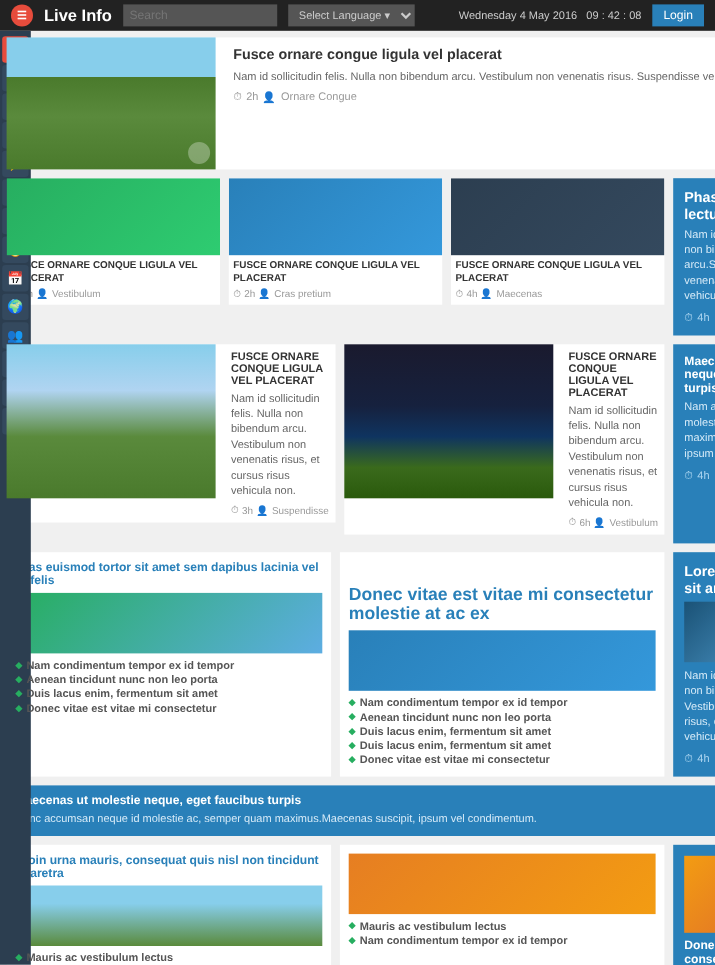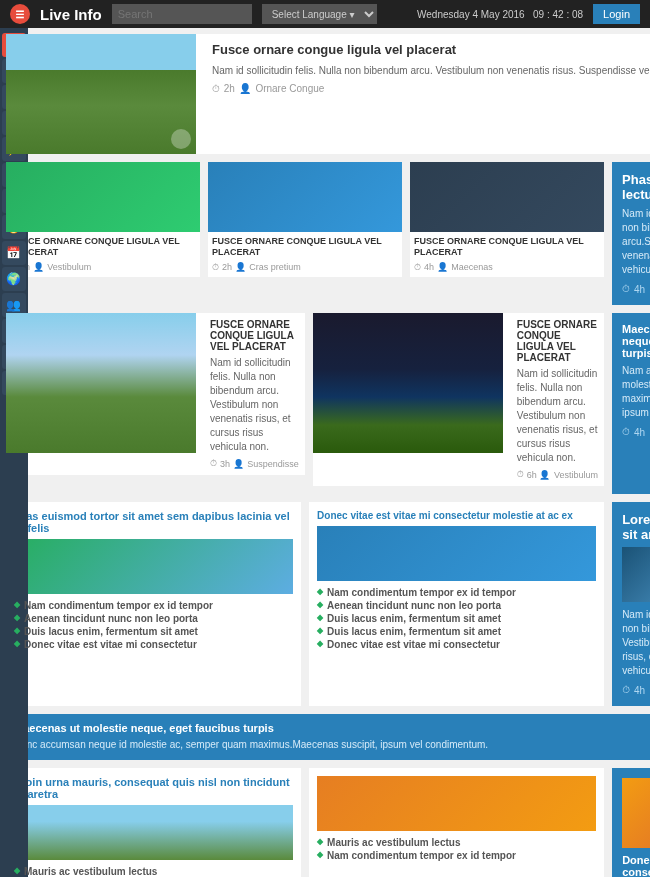--- a/index.html
+++ b/index.html
@@ -214,21 +214,21 @@
           <div style="font-size:11px; font-weight:bold; color:#2980b9; margin-bottom:5px;">Cras euismod tortor sit amet sem dapibus lacinia vel ut felis</div>
           <div style="height:55px; background:linear-gradient(135deg,#27ae60,#5dade2); margin-bottom:5px;"></div>
           <ul class="bullet-list">
             <li>Nam condimentum tempor ex id tempor</li>
             <li>Aenean tincidunt nunc non leo porta</li>
             <li>Duis lacus enim, fermentum sit amet</li>
             <li>Donec vitae est vitae mi consectetur</li>
           </ul>
         </div>
         <div style="flex:1; background:white; padding:8px;">
-          <div style="font-size:10px; font-weight:bold; color:#2980b9; margin-bottom:5px;">Donec vitae est vitae mi consectetur molestie at ac ex</div>
+          <div style="font-size:16px; font-weight:bold; color:#2980b9; margin-bottom:5px;margin-top:22px;">Donec vitae est vitae mi consectetur molestie at ac ex</div>
           <div style="height:55px; background:linear-gradient(135deg,#2980b9,#3498db); margin-bottom:5px;"></div>
           <ul class="bullet-list">
             <li>Nam condimentum tempor ex id tempor</li>
             <li>Aenean tincidunt nunc non leo porta</li>
             <li>Duis lacus enim, fermentum sit amet</li>
             <li>Duis lacus enim, fermentum sit amet</li>
             <li>Donec vitae est vitae mi consectetur</li>
           </ul>
         </div>
         <div style="width:150px; flex-shrink:0;">

